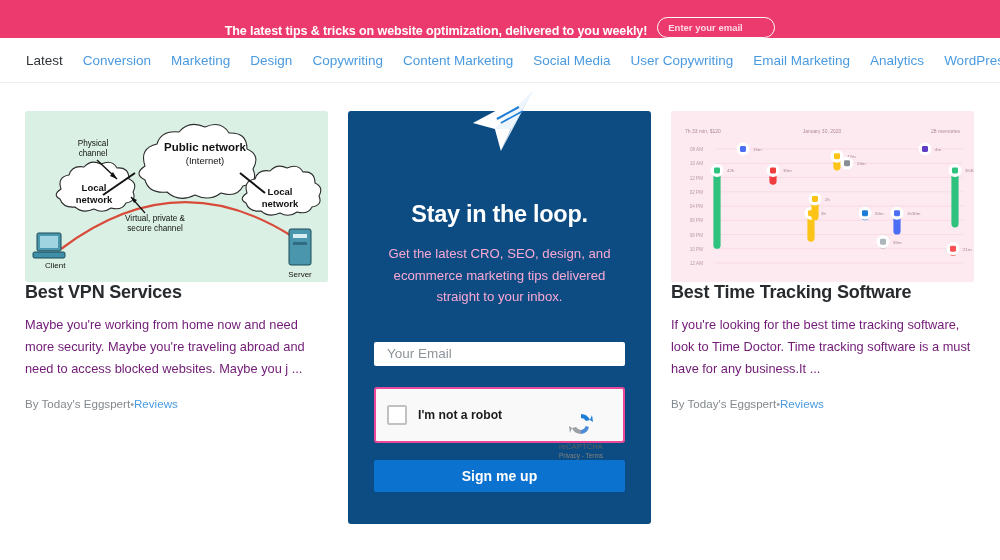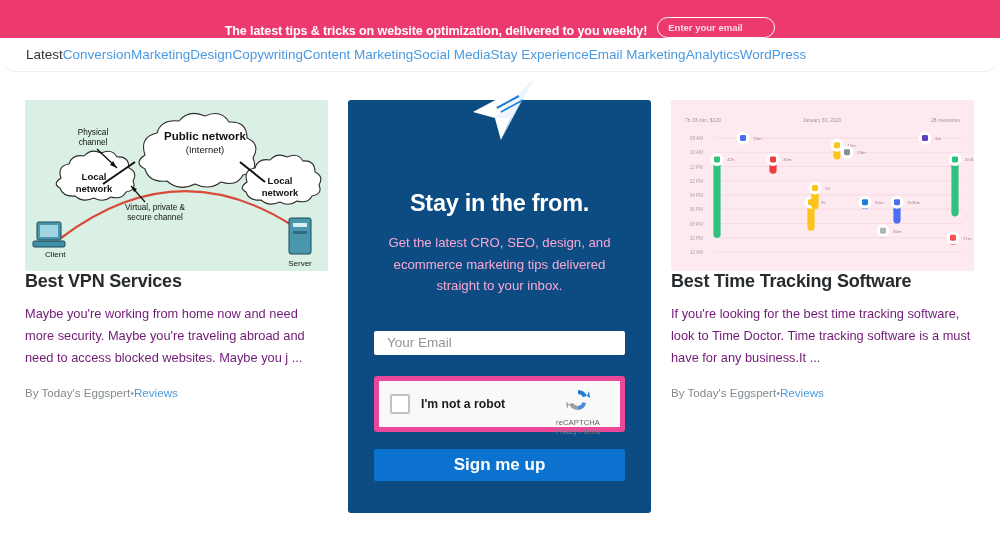--- a/index.html
+++ b/index.html
@@ -51,27 +51,27 @@
     font-size: 9.5px;
     font-weight: 700;
     font-family: "Liberation Sans", sans-serif;
     padding: 0 14px;
     cursor: pointer;
     white-space: nowrap;
   }
 
   
   .nav {
-    height: 34px;
+    height: 45px;
     display: flex;
     align-items: center;
+    gap: 20px;
     padding: 0 26px;
     border-bottom: 1px solid #eceef1;
     background: #ffffff;
-    border-radius: 21px;
   }
   .nav-item {
     font-size: 13.5px;
     color: #4a9ae0;
     text-decoration: none;
     white-space: nowrap;
     cursor: pointer;
   }
   .nav-item.active { color: #2f3437; }
 
@@ -159,21 +159,21 @@
     padding: 0 13px;
     outline: none;
   }
   .nl-email::placeholder { color: #8e969b; opacity: 1; }
 
   .captcha {
     margin-top: 21px;
     width: 100%;
     height: 56px;
     background: #f9f9f9;
-    border: 5px solid #ec4899;
+    border: 2px solid #ec4899;
     border-radius: 3px;
     display: flex;
     align-items: center;
     padding: 0 11px;
     position: relative;
   }
   .cb {
     width: 20px; height: 20px;
     background: #ffffff;
     border: 2px solid #c1c1c1;
@@ -182,21 +182,21 @@
     flex: 0 0 auto;
   }
   .cb-label {
     margin-left: 11px;
     font-size: 12.2px;
     color: #1b1b1b;
     font-weight: 700;
   }
   .rc-brand {
     position: absolute;
-    right: 9px; top: 6px;
+    right: 9px; top: 22px;
     width: 66px;
     text-align: center;
   }
   .rc-name {
     font-size: 7.6px;
     color: #5e5e5e;
     margin-top: 1px;
     letter-spacing: 0.1px;
   }
   .rc-links {
@@ -206,21 +206,21 @@
     cursor: pointer;
   }
   .nl-submit {
     margin-top: 17px;
     width: 100%;
     height: 32px;
     background: #0c72cf;
     border: none;
     border-radius: 2px;
     color: #ffffff;
-    font-size: 17px;
+    font-size: 14px;
     font-weight: 700;
     font-family: "Liberation Sans", sans-serif;
     cursor: pointer;
   }
 
   
   .vpn-bg { background: #daf0e4; width:100%; height:100%; }
   .tt-bg  { background: #fdeaf0; width:100%; height:100%; }
 </style>
 </head>
@@ -232,21 +232,21 @@
 </div>
 
 <nav class="nav">
   <a class="nav-item active">Latest</a>
   <a class="nav-item">Conversion</a>
   <a class="nav-item">Marketing</a>
   <a class="nav-item">Design</a>
   <a class="nav-item">Copywriting</a>
   <a class="nav-item">Content Marketing</a>
   <a class="nav-item">Social Media</a>
-  <a class="nav-item">Stay Experience</a>
+  <a class="nav-item">User Copywriting</a>
   <a class="nav-item">Email Marketing</a>
   <a class="nav-item">Analytics</a>
   <a class="nav-item">WordPress</a>
 </nav>
 
 <div class="main">
 
   <div class="col">
     <div class="thumb">
       <div class="vpn-bg">
@@ -303,21 +303,21 @@
 
   <div class="col">
     <div class="newsletter">
       <svg class="plane" viewBox="0 0 72 66">
         <polygon points="66,2 6,34 28,40 34,62 44,40" fill="#ffffff"></polygon>
         <polygon points="66,2 34,62 44,40 28,40" fill="#d9e9f7"></polygon>
         <polygon points="66,2 28,40 44,40" fill="#eef5fc"></polygon>
         <line x1="30" y1="30" x2="52" y2="18" stroke="#1c7ed6" stroke-width="2"></line>
         <line x1="34" y1="34" x2="56" y2="22" stroke="#1c7ed6" stroke-width="1.6"></line>
       </svg>
-      <div class="nl-title">Stay in the from.</div>
+      <div class="nl-title">Stay in the loop.</div>
       <div class="nl-sub">Get the latest CRO, SEO, design, and ecommerce marketing tips delivered straight to your inbox.</div>
       <input class="nl-email" type="text" placeholder="Your Email" style="">
       <div class="captcha">
         <div class="cb"></div>
         <span class="cb-label">I'm not a robot</span>
         <div class="rc-brand">
           <svg width="26" height="26" viewBox="0 0 26 26">
             <path d="M13 3 a10 10 0 0 1 9 6 l-4 1 a6 6 0 0 0 -5 -3 z" fill="#1c7ed6"></path>
             <path d="M22 9 l2 -5 l1 7 z" fill="#1c7ed6"></path>
             <path d="M13 23 a10 10 0 0 1 -9 -6 l4 -1 a6 6 0 0 0 5 3 z" fill="#9aa0a6"></path>

